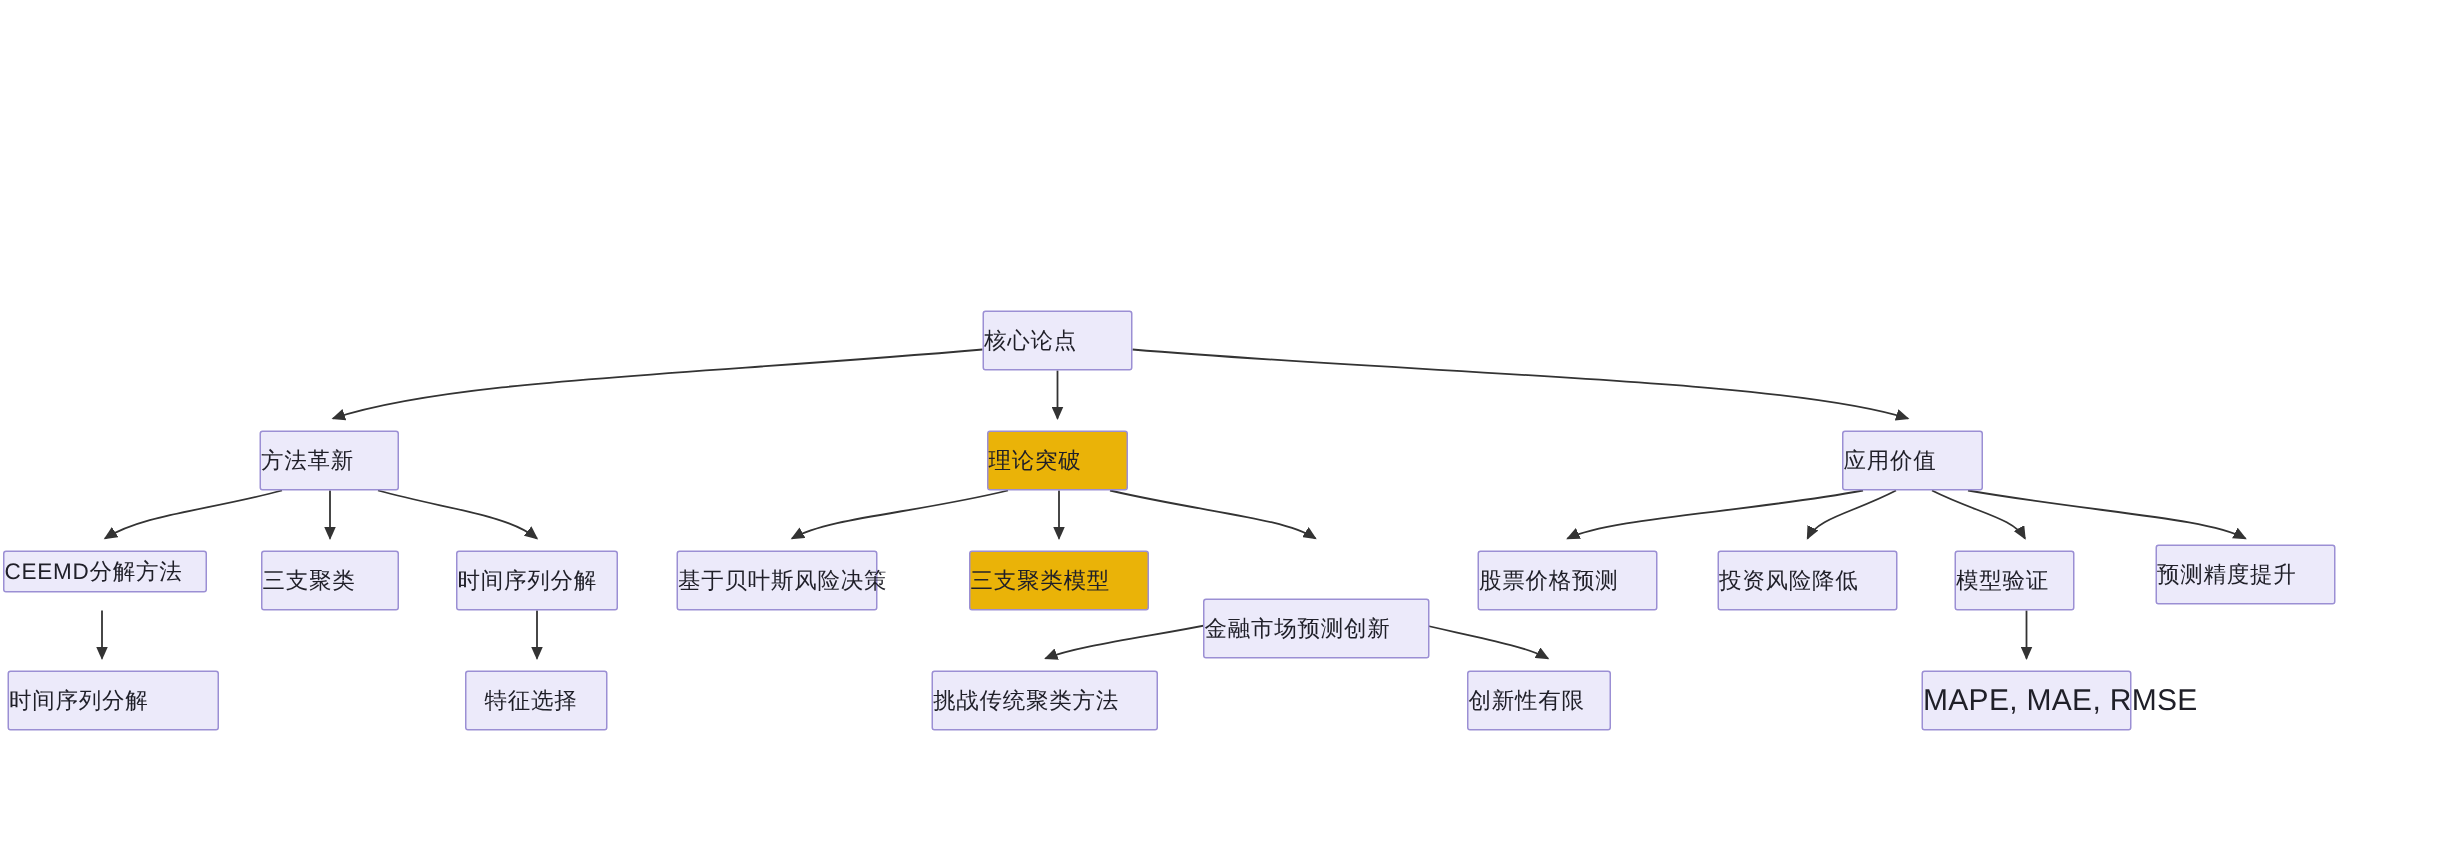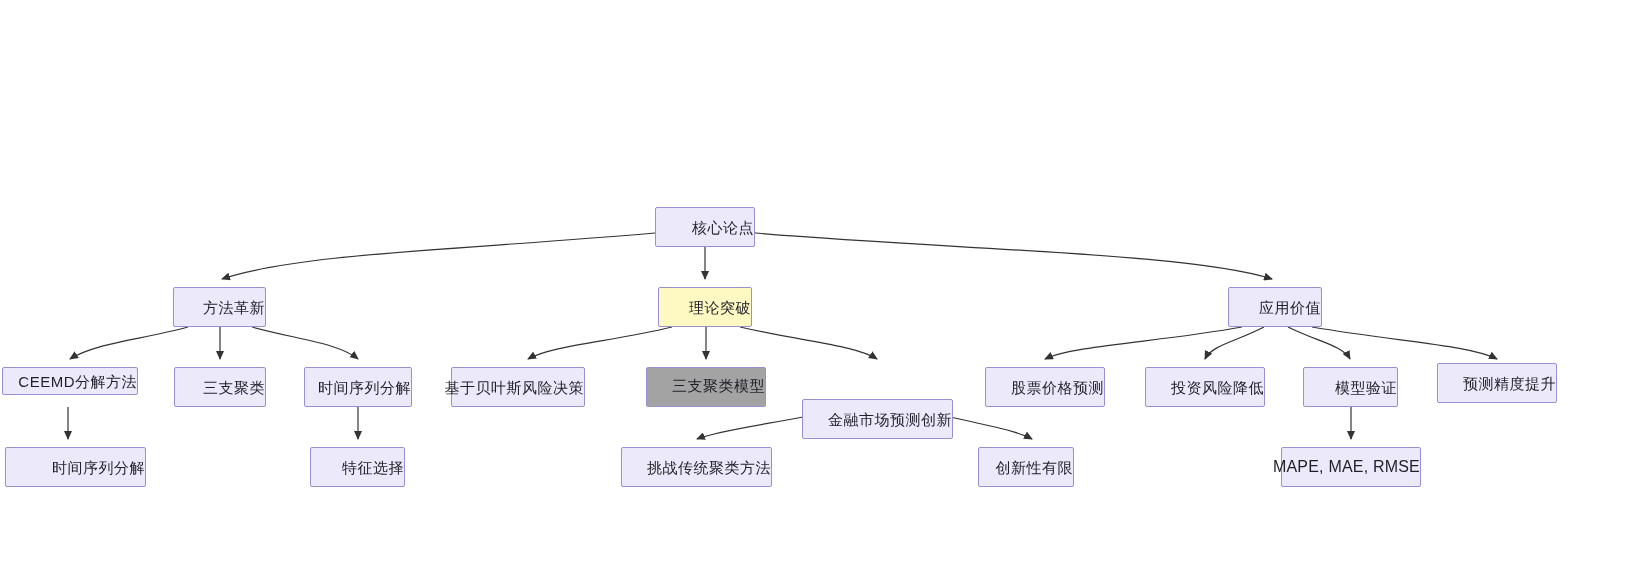--- a/index.html
+++ b/index.html
@@ -24,33 +24,33 @@
     top: 0;
     width: 1628px;
     height: 576px;
     pointer-events: none;
   }
   .node {
     position: absolute;
     box-sizing: border-box;
     display: flex;
     align-items: center;
-    justify-content: flex-end;
+    justify-content: flex-start;
     background: #ECEAFA;
     border: 1px solid #9B8FD4;
     border-radius: 2px;
     color: #1f1f28;
     font-size: 15px;
     line-height: 1;
     white-space: nowrap;
     letter-spacing: 0.5px;
   }
   .node.latin {
     letter-spacing: 0.2px;
-    font-size: 16px;
+    font-size: 20px;
   }
   .node-label {
     display: block;
   }
 </style>
 </head>
 <body>
 
 <div id="canvas">
   <svg id="edge-layer" viewBox="0 0 1628 576" xmlns="http://www.w3.org/2000/svg">
@@ -80,51 +80,51 @@
         <path d="M 1351 407 L 1351 439" fill="none" stroke="#333333" stroke-width="1.2" marker-end="url(#arrowhead)"></path>
       </g>
   </svg>
   <div id="nodes">
       <div class="node" style="left: 655px; top: 207px; width: 100px; height: 40px; background: rgb(236, 234, 250); border-color: rgb(155, 143, 212); color: rgb(31, 31, 40);">
         <span class="node-label">核心论点</span>
       </div>
       <div class="node" style="left: 173px; top: 287px; width: 93px; height: 40px; background: rgb(236, 234, 250); border-color: rgb(155, 143, 212); color: rgb(31, 31, 40);">
         <span class="node-label">方法革新</span>
       </div>
-      <div class="node" style="left: 658px; top: 287px; width: 94px; height: 40px; background: #fef9c3; border-color: rgb(155, 143, 212); color: rgb(31, 31, 40);">
+      <div class="node" style="left: 658px; top: 287px; width: 94px; height: 40px; background: #eab308; border-color: rgb(155, 143, 212); color: rgb(31, 31, 40);">
         <span class="node-label">理论突破</span>
       </div>
-      <div class="node" style="left: 1228px; top: 287px; width: 94px; height: 40px; background: rgb(236, 234, 250); border-color: rgb(155, 143, 212); color: rgb(31, 31, 40); padding-left: 32px;">
+      <div class="node" style="left: 1228px; top: 287px; width: 94px; height: 40px; background: rgb(236, 234, 250); border-color: rgb(155, 143, 212); color: rgb(31, 31, 40);">
         <span class="node-label">应用价值</span>
       </div>
       <div class="node" style="left: 2px; top: 367px; width: 136px; height: 28px; background: rgb(236, 234, 250); border-color: rgb(155, 143, 212); color: rgb(31, 31, 40);">
         <span class="node-label">CEEMD分解方法</span>
       </div>
       <div class="node" style="left: 174px; top: 367px; width: 92px; height: 40px; background: rgb(236, 234, 250); border-color: rgb(155, 143, 212); color: rgb(31, 31, 40);">
         <span class="node-label">三支聚类</span>
       </div>
       <div class="node" style="left: 304px; top: 367px; width: 108px; height: 40px; background: rgb(236, 234, 250); border-color: rgb(155, 143, 212); color: rgb(31, 31, 40);">
         <span class="node-label">时间序列分解</span>
       </div>
       <div class="node" style="left: 451px; top: 367px; width: 134px; height: 40px; background: rgb(236, 234, 250); border-color: rgb(155, 143, 212); color: rgb(31, 31, 40);">
         <span class="node-label">基于贝叶斯风险决策</span>
       </div>
-      <div class="node" style="left: 646px; top: 367px; width: 120px; height: 40px; background: #a3a3a3; border-color: rgb(155, 143, 212); color: rgb(31, 31, 40); font-family: Liberation Mono, monospace;">
+      <div class="node" style="left: 646px; top: 367px; width: 120px; height: 40px; background: #eab308; border-color: rgb(155, 143, 212); color: rgb(31, 31, 40);">
         <span class="node-label">三支聚类模型</span>
       </div>
       <div class="node" style="left: 802px; top: 367px; width: 151px; height: 40px; background: rgb(236, 234, 250); border-color: rgb(155, 143, 212); color: rgb(31, 31, 40); margin-top: 32px;">
         <span class="node-label">金融市场预测创新</span>
       </div>
-      <div class="node" style="left: 985px; top: 367px; width: 120px; height: 40px; background: rgb(236, 234, 250); border-color: rgb(155, 143, 212); color: rgb(31, 31, 40); padding-left: 10px;">
+      <div class="node" style="left: 985px; top: 367px; width: 120px; height: 40px; background: rgb(236, 234, 250); border-color: rgb(155, 143, 212); color: rgb(31, 31, 40);">
         <span class="node-label">股票价格预测</span>
       </div>
       <div class="node" style="left: 1145px; top: 367px; width: 120px; height: 40px; background: rgb(236, 234, 250); border-color: rgb(155, 143, 212); color: rgb(31, 31, 40);">
         <span class="node-label">投资风险降低</span>
       </div>
-      <div class="node" style="left: 1303px; top: 367px; width: 95px; height: 40px; background: rgb(236, 234, 250); border-color: rgb(155, 143, 212); color: rgb(31, 31, 40);">
+      <div class="node" style="left: 1303px; top: 367px; width: 80px; height: 40px; background: rgb(236, 234, 250); border-color: rgb(155, 143, 212); color: rgb(31, 31, 40);">
         <span class="node-label">模型验证</span>
       </div>
       <div class="node" style="left: 1437px; top: 363px; width: 120px; height: 40px; background: rgb(236, 234, 250); border-color: rgb(155, 143, 212); color: rgb(31, 31, 40);">
         <span class="node-label">预测精度提升</span>
       </div>
       <div class="node" style="left: 5px; top: 447px; width: 141px; height: 40px; background: rgb(236, 234, 250); border-color: rgb(155, 143, 212); color: rgb(31, 31, 40);">
         <span class="node-label">时间序列分解</span>
       </div>
       <div class="node" style="left: 310px; top: 447px; width: 95px; height: 40px; background: rgb(236, 234, 250); border-color: rgb(155, 143, 212); color: rgb(31, 31, 40); padding-left: 12px;">
         <span class="node-label">特征选择</span>

